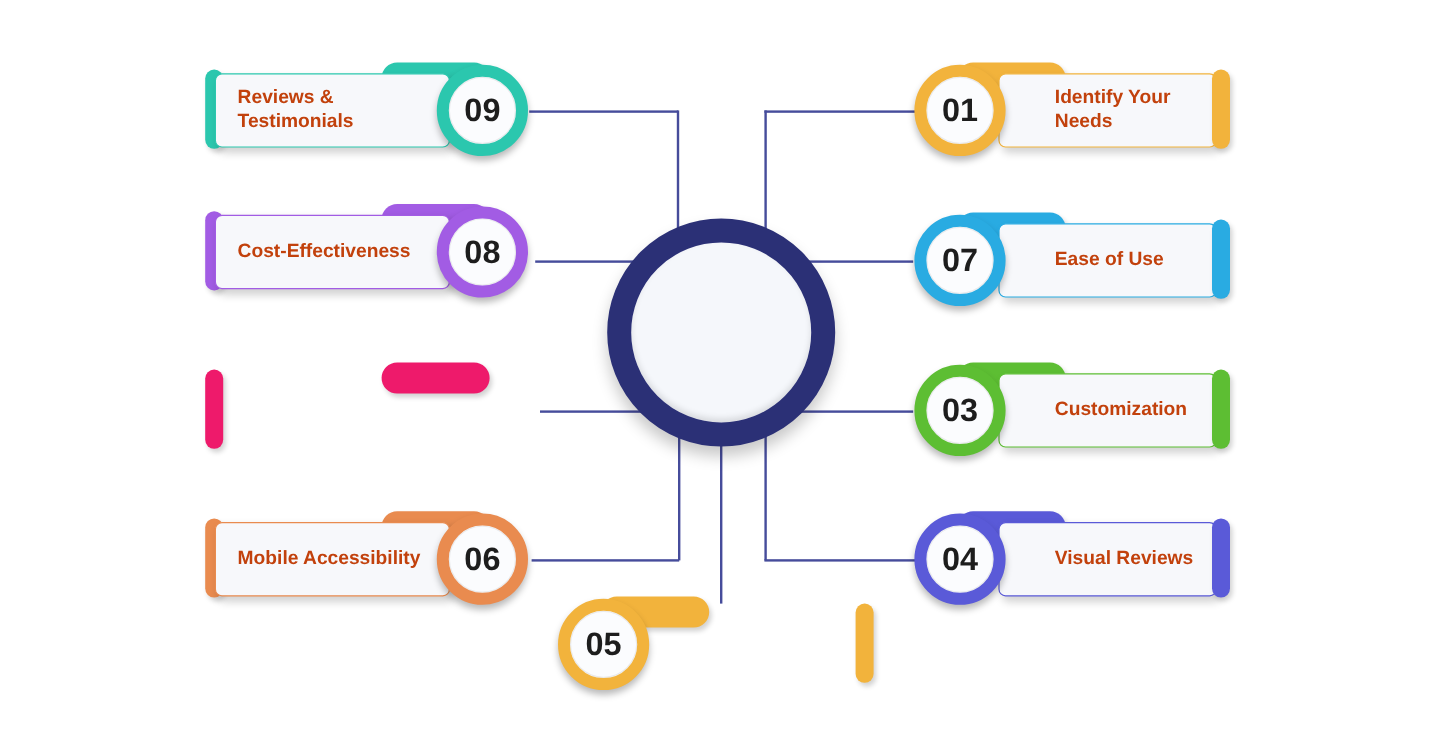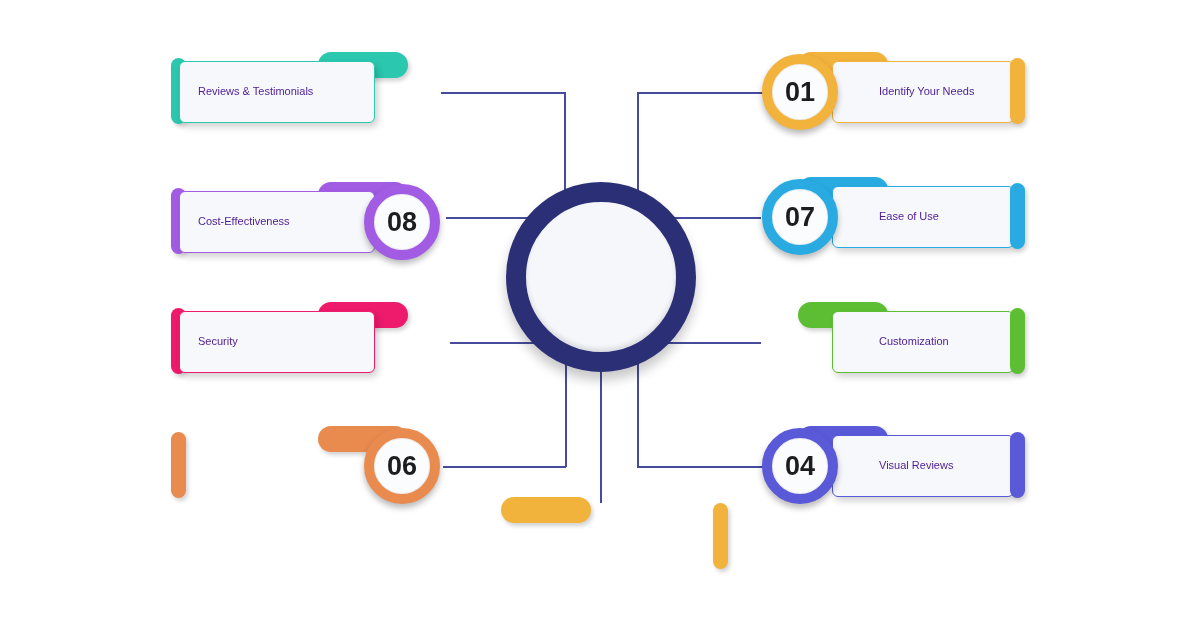--- a/index.html
+++ b/index.html
@@ -36,21 +36,21 @@
   .item{position:absolute;width:270px;height:104px;z-index:3;}
   .bar,.body,.tab,.num{position:absolute;box-sizing:border-box;}
   .bar{width:15px;height:66px;border-radius:8px;background:var(--c);top:18px;
        box-shadow:2px 3px 4px rgba(0,0,0,.18);}
   .body{
     top:21px;height:62px;background:#F7F8FB;border:1.5px solid var(--c);
     border-radius:6px;box-shadow:3px 4px 7px rgba(0,0,0,.18);
     display:flex;align-items:center;
   }
   .label{
-    font-size:11px;font-weight:normal;color:#4c1d95;line-height:1.25;
+    font-size:16px;font-weight:bold;color:#c2410c;line-height:1.25;
   }
   .tab{
     top:12px;width:90px;height:26px;border-radius:14px;background:var(--c);
     box-shadow:2px 3px 4px rgba(0,0,0,.18);
   }
   .num{
     top:14px;width:76px;height:76px;border-radius:50%;
     background:#FBFCFE;border:10px solid var(--c);
     display:flex;align-items:center;justify-content:center;
     font-size:27px;font-weight:bold;color:#1D1D1D;
@@ -67,21 +67,21 @@
   .item.right .body{left:70px;width:182px;padding-left:46px;padding-right:8px;}
   .item.right .bar{left:248px;}
   
   .pos-n01{left:762px;top:40px;}
   .pos-n02{left:762px;top:165px;}
   .pos-n03{left:762px;top:290px;}
   .pos-n04{left:762px;top:414px;}
   .pos-n05{left:465px;top:485px;}
   .pos-n06{left:171px;top:414px;}
   .pos-n07{left:171px;top:290px;}
-  .pos-n08{left:171px;top:170px;}
+  .pos-n08{left:171px;top:158px;}
   .pos-n09{left:171px;top:40px;}
 </style>
 </head>
 <body>
 
 <div class="stage" style="--line: #464C9B; --hub: #2B3076; --hubfill: #F5F7FB;">
 
   <div class="line h ln1"></div>
   <div class="line v ln2"></div>
   <div class="line h ln3"></div>
@@ -119,66 +119,75 @@
       <span>07</span>
     </div>
   </div>
 
   <div class="item right pos-n03" style="--c: #5DBE33; --cd: #42A01C;">
     <div class="tab"></div>
     <div class="body">
       <span class="label">Customization</span>
     </div>
     <div class="bar"></div>
+    <div class="num">
+      <span>03</span>
+    </div>
   </div>
 
   <div class="item right pos-n04" style="--c: #5A5AD8; --cd: #3F3FB8;">
     <div class="tab"></div>
     <div class="body">
       <span class="label">Visual Reviews</span>
     </div>
     <div class="bar"></div>
     <div class="num">
       <span>04</span>
     </div>
   </div>
 
   <div class="item right pos-n05" style="--c: #F2B33C; --cd: #D48F1B;">
     <div class="tab"></div>
     <div class="bar"></div>
+    <div class="num">
+      <span>05</span>
+    </div>
   </div>
 
   <div class="item left pos-n06" style="--c: #E98B4F; --cd: #D06A2C;">
     <div class="tab"></div>
     <div class="bar"></div>
+    <div class="body">
+      <span class="label">Mobile Accessibility</span>
+    </div>
     <div class="num">
       <span>06</span>
     </div>
   </div>
 
   <div class="item left pos-n07" style="--c: #EE1A6B; --cd: #C40E53;">
     <div class="tab"></div>
     <div class="bar"></div>
-    <div class="body">
-      <span class="label">Security</span>
-    </div>
   </div>
 
   <div class="item left pos-n08" style="--c: #A25CE4; --cd: #7F3BC6;">
     <div class="tab"></div>
     <div class="bar"></div>
     <div class="body">
       <span class="label">Cost-Effectiveness</span>
     </div>
     <div class="num">
       <span>08</span>
     </div>
   </div>
 
   <div class="item left pos-n09" style="--c: #2BC7AE; --cd: #17A18B;">
     <div class="tab"></div>
     <div class="bar"></div>
     <div class="body">
       <span class="label">Reviews &amp; Testimonials</span>
     </div>
+    <div class="num">
+      <span>09</span>
+    </div>
   </div>
 
 </div>
 
 </body></html>

